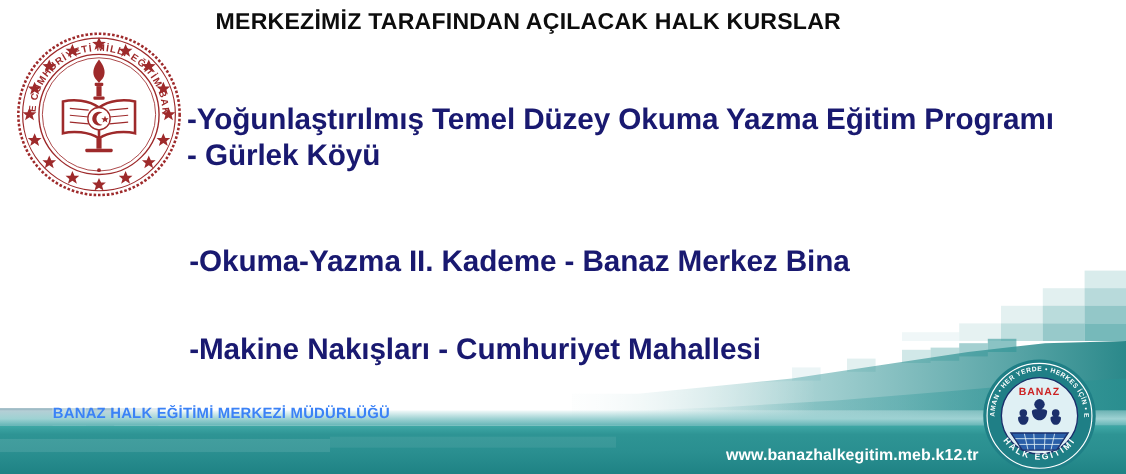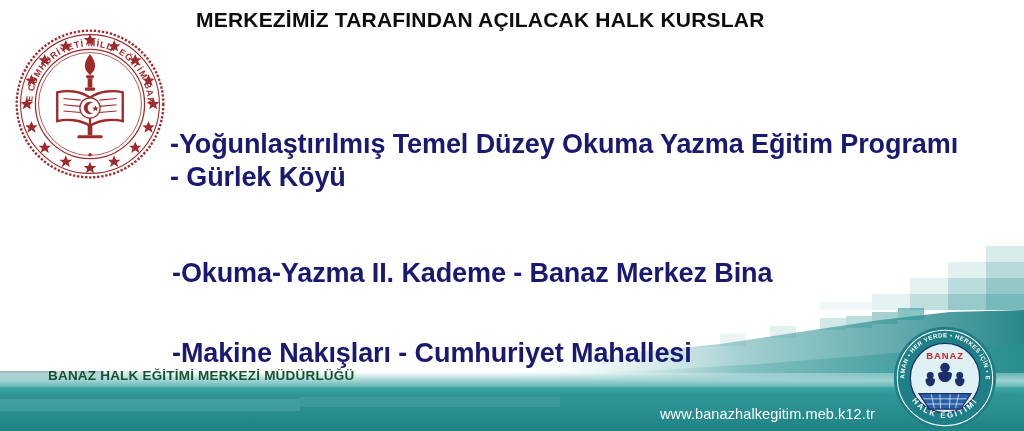--- a/index.html
+++ b/index.html
@@ -70,43 +70,42 @@
   }
 
   .course {
     position: absolute;
     color: #191970;
     font-weight: bold;
     font-size: 27px;
     line-height: 1.22;
     letter-spacing: -0.1px;
     white-space: pre-line;
-    margin-top: 36px;
   }
   .course-1 { left: 170px; top: 92px;  width: 800px; }
   .course-2 { left: 172px; top: 221px; width: 800px; }
   .course-3 { left: 172px; top: 301px; width: 800px; }
 
   .org-name {
     position: absolute;
     left: 48px;
     bottom: 48px;
     font-size: 13.5px;
     font-weight: bold;
-    color: #14532d;
+    color: #3b82f6;
     letter-spacing: 0.2px;
     white-space: nowrap;
   }
 
   .website {
     position: absolute;
     left: 660px;
     bottom: 9px;
     font-size: 14.5px;
-    font-weight: normal;
+    font-weight: bold;
     color: #ffffff;
     letter-spacing: 0.1px;
     white-space: nowrap;
   }
 
   
   .oyy-logo {
     position: absolute;
     left: 757px;
     top: 348px;

